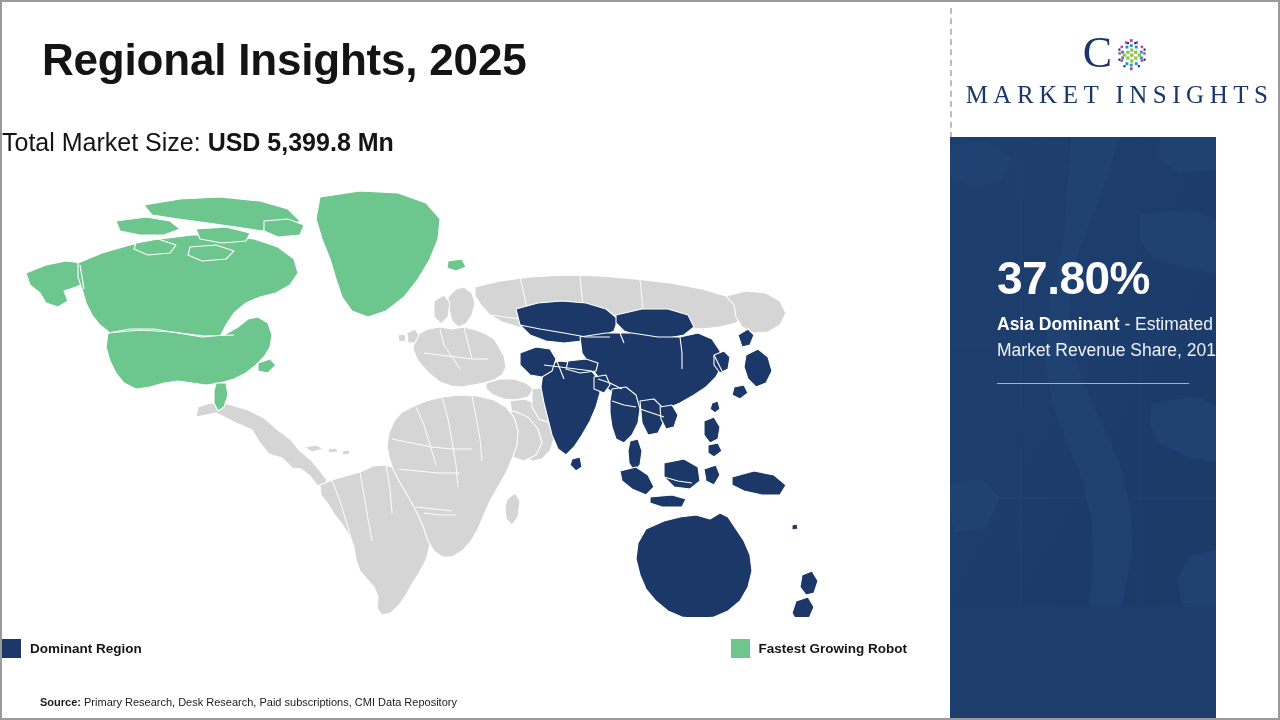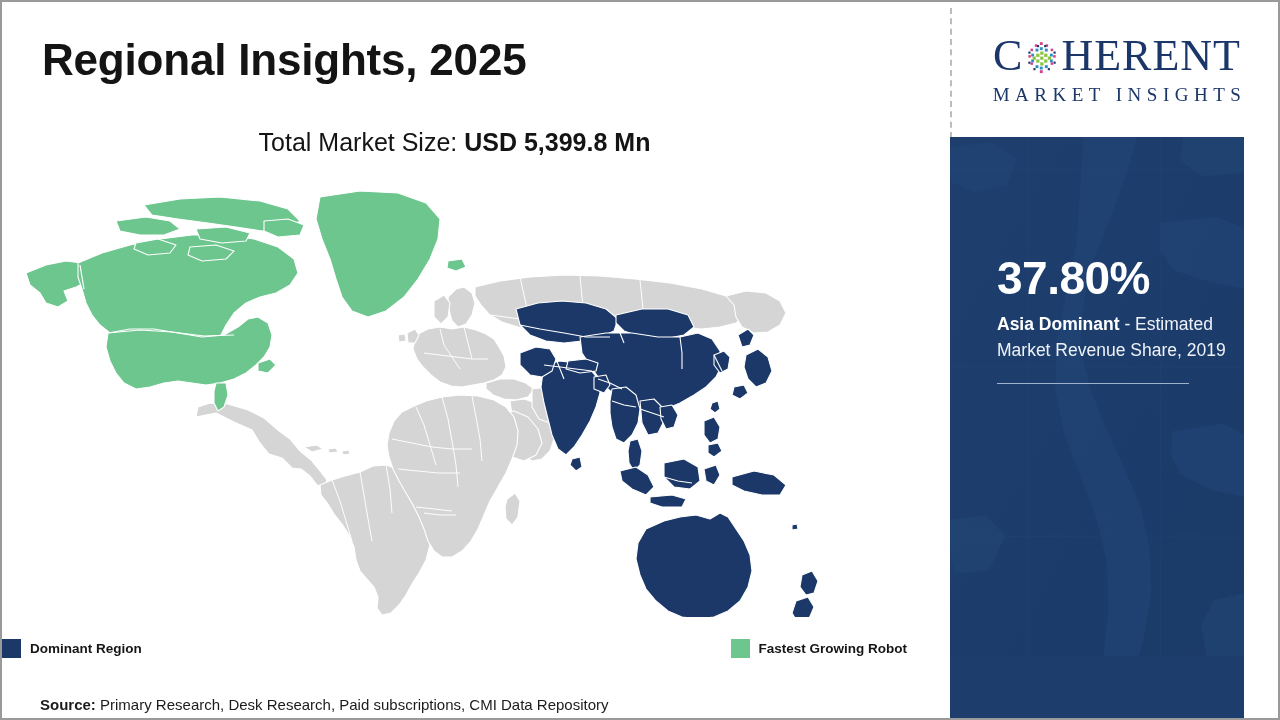--- a/index.html
+++ b/index.html
@@ -29,21 +29,20 @@
     left:40px; top:33px;
     font-size:44px;
     font-weight:bold;
     color:#141414;
     letter-spacing:-0.2px;
   }
   #market-size-line{
     position:absolute;
     left:0; top:126px;
     width:905px;
-    text-align:center;
     font-size:25px;
     color:#141414;
     white-space:nowrap;
   }
   #market-size-line .label{font-weight:400;}
   #market-size-line .value{font-weight:bold;}
 
   
   #map-wrap{
     position:absolute;
@@ -76,21 +75,21 @@
     font-size:13.5px;
     font-weight:bold;
     color:#161616;
     white-space:nowrap;
   }
 
   
   #source-note{
     position:absolute;
     left:38px; top:694px;
-    font-size:15px;
+    font-size:11px;
     color:#1b1b1b;
     white-space:nowrap;
   }
   #source-note .src-label{font-weight:bold;}
 
   
   #vertical-divider{
     position:absolute;
     left:948px; top:6px;
     width:0; height:130px;
@@ -121,32 +120,32 @@
     letter-spacing:1px;
   }
   #logo-globe{
     width:36px; height:36px;
     margin:0 1px;
     position:relative;
     top:2px;
   }
   #logo-sub{
     font-family:"Liberation Serif", serif;
-    font-size:19px;
+    font-size:25px;
     color:#1b3668;
     letter-spacing:5.5px;
     margin-top:6px;
     padding-left:5px;
   }
 
   
   #stat-panel{
     position:absolute;
     left:948px; top:135px;
-    width:294px; height:583px;
+    width:266px; height:583px;
     background:#1d3e6d;
     overflow:hidden;
   }
   #stat-panel-texture{
     position:absolute;
     left:0; top:0; right:0; bottom:0;
     opacity:.5;
   }
   #stat-content{
     position:absolute;
@@ -458,21 +457,20 @@
               <rect x="56" y="14" width="6" height="6"></rect>
             <rect x="26" y="78" width="6" height="6"></rect>
               <rect x="66" y="78" width="6" height="6"></rect>
             <rect x="12" y="32" width="6" height="6"></rect>
               <rect x="82" y="32" width="6" height="6"></rect>
             <rect x="12" y="60" width="6" height="6"></rect>
               <rect x="82" y="60" width="6" height="6"></rect>
           </g>
         </g>
       </svg>
-      <span class="logo-word-part">HERENT</span>
     </div>
     <div id="logo-sub">MARKET INSIGHTS</div>
   </div>
 
   <div id="stat-panel">
     <svg id="stat-panel-texture" viewBox="0 0 330 583" preserveAspectRatio="none">
       <defs>
         <linearGradient id="pg" x1="0" y1="0" x2="1" y2="1">
           <stop offset="0%" stop-color="#20416f"></stop>
           <stop offset="55%" stop-color="#1c3c6b"></stop>

